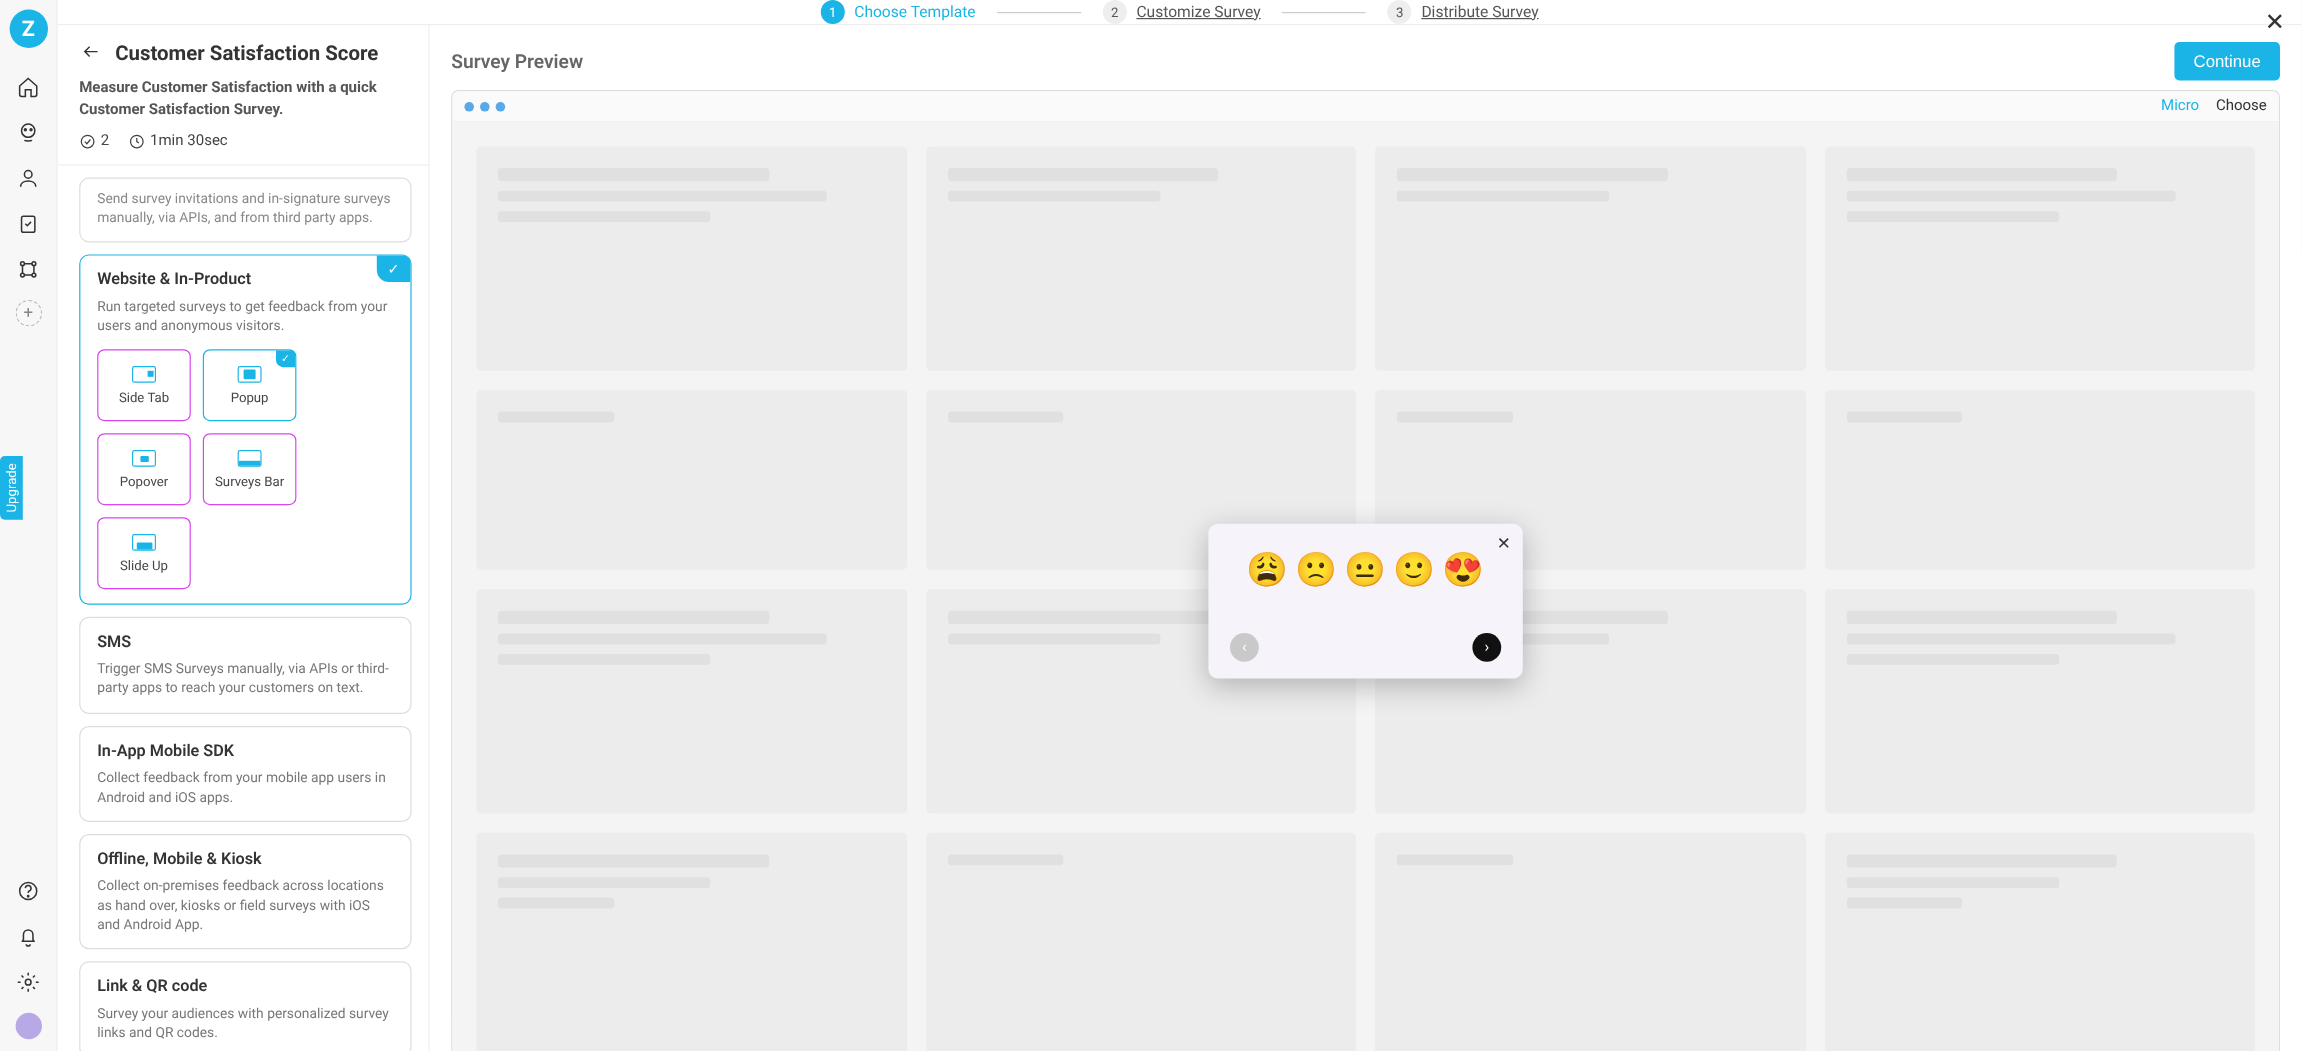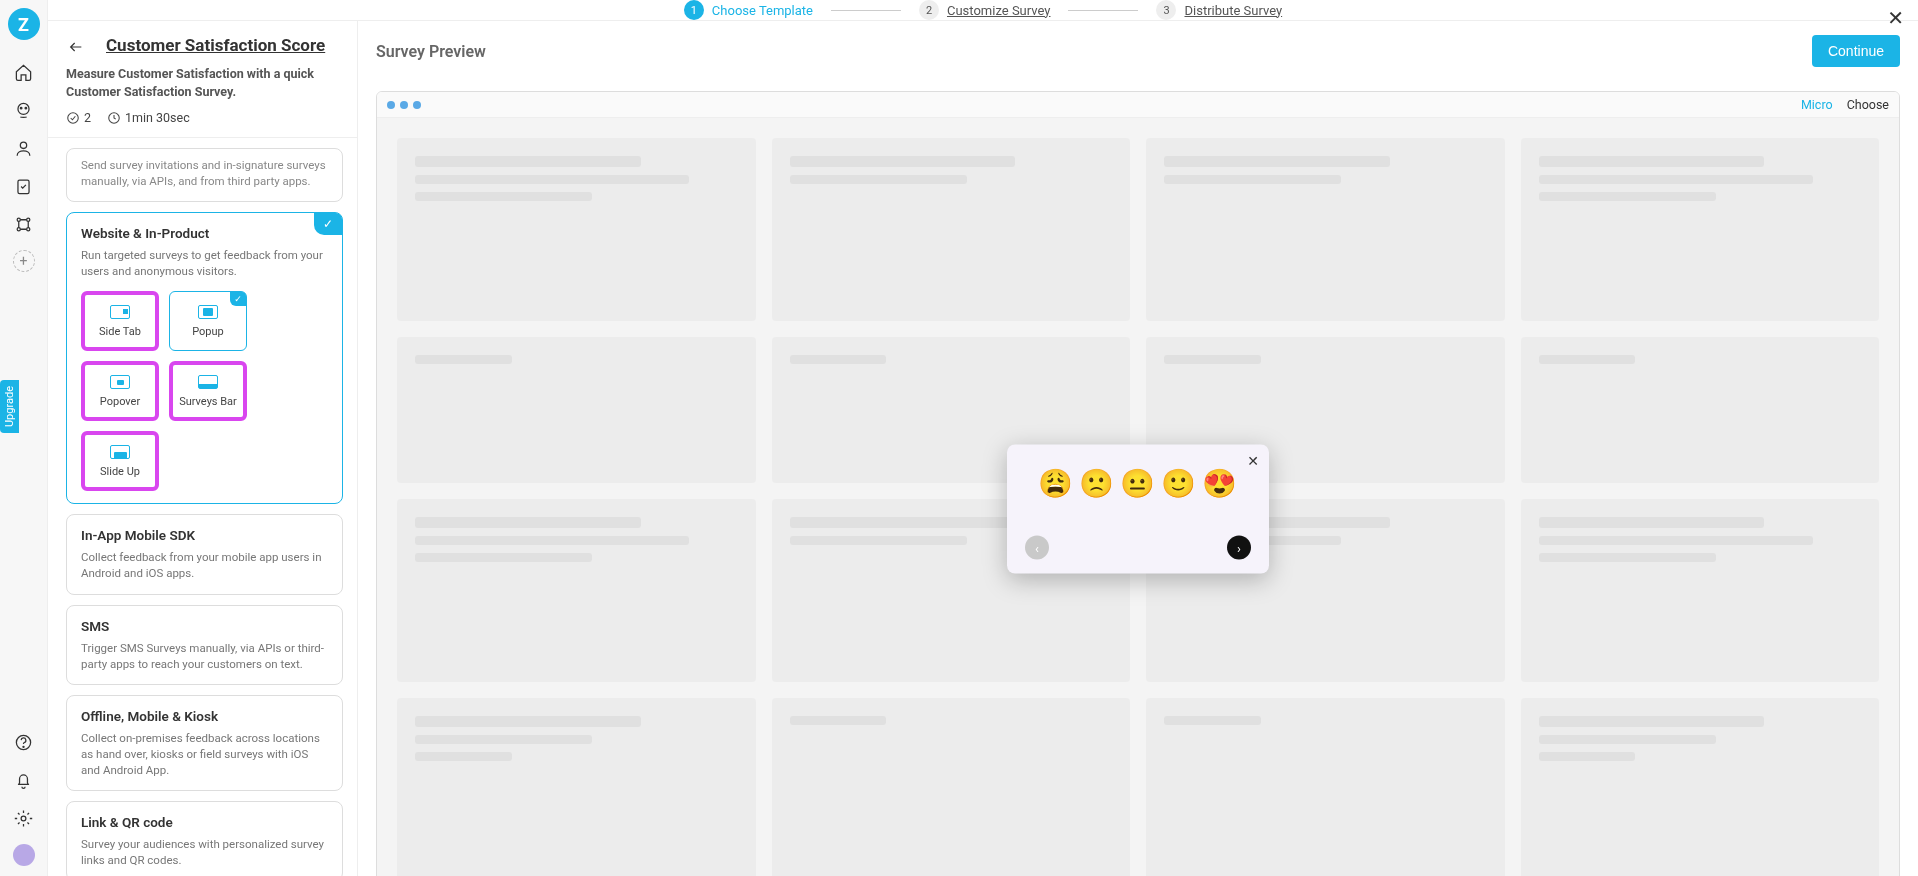--- a/index.html
+++ b/index.html
@@ -29,53 +29,53 @@
 .step.inactive .step-num { background:#eee; color:#555; }
 .step.inactive .step-label { color:#555;text-decoration:underline; }
 .step-line { width:70px; height:1px; background:#ccc; }
 .close-x { position:absolute; right:14px; top:6px; font-size:20px; cursor:pointer; color:#333;}
 
 .content { flex:1; display:flex; }
 
 
 .sidebar { width:310px; border-right:1px solid #eee; padding:14px 0 14px 0; display:flex; flex-direction:column; }
 .sidebar-header { padding: 0 18px 12px 18px; border-bottom:1px solid #eee;}
-.sb-title-row { display:flex; align-items:flex-end; gap:20px; margin-bottom:10px;text-decoration:underline;}
+.sb-title-row { display:flex; align-items:flex-start; gap:10px; margin-bottom:10px;}
 .back-arrow { cursor:pointer; }
 .sb-title { font-size:17px; font-weight:700; color:#333; }
 .sb-desc { font-size:12.5px; color:#555; line-height:1.4; margin-bottom:10px;font-weight:bold;}
 .sb-meta { display:flex; align-items:center; gap:16px; font-size:12.5px; color:#444;}
 .sb-meta span { display:flex; align-items:center; gap:4px;}
 
 .sb-scroll { flex:1; overflow-y:auto; padding: 10px 14px 10px 18px; position:relative;}
 .sb-scroll::-webkit-scrollbar { width:6px; }
 .sb-scroll::-webkit-scrollbar-thumb { background:#ccc; border-radius:3px;}
 
 .channel-card { border:1px solid #ddd; border-radius:8px; padding:12px 14px; margin-bottom:10px; position:relative; cursor:pointer;}
 .channel-card.selected { border:1.5px solid #1bb4e6; }
 .channel-card.selected .corner-check { position:absolute; top:0; right:0; width:28px; height:22px; background:#1bb4e6; border-radius:0 6px 0 10px; display:flex; align-items:center; justify-content:center; color:#fff; font-size:12px;}
 .ch-title { font-size:13.5px; font-weight:600; color:#333; margin-bottom:6px;}
 .ch-desc { font-size:11.5px; color:#777; line-height:1.4;}
 .channel-card.truncated { padding-top:8px; }
 .channel-card.truncated .ch-desc { color:#888;}
 
 .subopts { display:flex; flex-wrap:wrap; gap:10px; margin-top:12px;}
-.subopt { width:78px; height:60px; border:4px solid #d946ef; border-radius:6px; display:flex; flex-direction:column; align-items:center; justify-content:center; gap:6px; font-size:11px; color:#444; position:relative; cursor:pointer;}
+.subopt { width:78px; height:60px; border:1px solid #d946ef; border-radius:6px; display:flex; flex-direction:column; align-items:center; justify-content:center; gap:6px; font-size:11px; color:#444; position:relative; cursor:pointer;}
 .subopt.selected { border:1.5px solid #1bb4e6; }
 .subopt.selected .mini-check { position:absolute; top:0; right:0; width:16px; height:14px; background:#1bb4e6; border-radius:0 4px 0 6px; display:flex; align-items:center; justify-content:center; color:#fff; font-size:9px;}
 .subopt-icon { width:20px; height:14px; border:1.5px solid #1bb4e6; border-radius:2px; position:relative;}
 .subopt-icon.sidetab::after { content:''; position:absolute; right:1px; top:3px; width:5px; height:5px; background:#1bb4e6;}
 .subopt-icon.popup::after { content:''; position:absolute; left:4px; top:2px; width:10px; height:8px; background:#1bb4e6; border-radius:1px;}
 .subopt-icon.popover::after { content:''; position:absolute; left:6px; top:4px; width:7px; height:5px; background:#1bb4e6; border-radius:1px;}
 .subopt-icon.bottombar::after { content:''; position:absolute; left:0; bottom:0; width:100%; height:4px; background:#1bb4e6;}
 .subopt-icon.slideup::after { content:''; position:absolute; left:3px; bottom:0; width:13px; height:6px; background:#1bb4e6; border-radius:1px 1px 0 0;}
 
 
 .preview-area { flex:1; padding:14px 18px; display:flex; flex-direction:column;}
-.preview-header { display:flex; align-items:center; justify-content:space-between; margin-bottom:24px;}
+.preview-header { display:flex; align-items:center; justify-content:space-between; margin-bottom:8px;}
 .preview-title { font-size:16px; font-weight:600; color:#666;}
 .continue-btn { background:#1bb4e6; color:#fff; border:none; padding:8px 16px; border-radius:4px; font-size:14px; font-weight:500; cursor:pointer;}
 
 .browser-frame { flex:1; border:1px solid #ddd; border-radius:6px; overflow:hidden; display:flex; flex-direction:column; background:#fff;}
 .browser-bar { height:26px; background:#fafafa; border-bottom:1px solid #eee; display:flex; align-items:center; padding:0 10px; justify-content:space-between;}
 .dots { display:flex; gap:5px;}
 .dot { width:8px; height:8px; border-radius:50%; background:#5aa9e6;}
 .size-toggle { display:flex; gap:14px; font-size:12.5px;}
 .size-toggle .active { color:#1bb4e6;}
 .size-toggle span { cursor:pointer; }
@@ -249,26 +249,26 @@
                 <span>Surveys Bar</span>
               </div>
               <div class="subopt">
                 <div class="subopt-icon slideup"></div>
                 <span>Slide Up</span>
               </div>
             </div>
           </div>
 
           <div class="channel-card">
+            <div class="ch-title">SMS</div>
+            <div class="ch-desc">Trigger SMS Surveys manually, via APIs or third-party apps to reach your customers on text.</div>
+          </div>
+          <div class="channel-card">
             <div class="ch-title">In-App Mobile SDK</div>
             <div class="ch-desc">Collect feedback from your mobile app users in Android and iOS apps.</div>
-          </div>
-          <div class="channel-card">
-            <div class="ch-title">SMS</div>
-            <div class="ch-desc">Trigger SMS Surveys manually, via APIs or third-party apps to reach your customers on text.</div>
           </div>
           <div class="channel-card">
             <div class="ch-title">Offline, Mobile &amp; Kiosk</div>
             <div class="ch-desc">Collect on-premises feedback across locations as hand over, kiosks or field surveys with iOS and Android App.</div>
           </div>
           <div class="channel-card">
             <div class="ch-title">Link &amp; QR code</div>
             <div class="ch-desc">Survey your audiences with personalized survey links and QR codes.</div>
           </div>
         </div>

